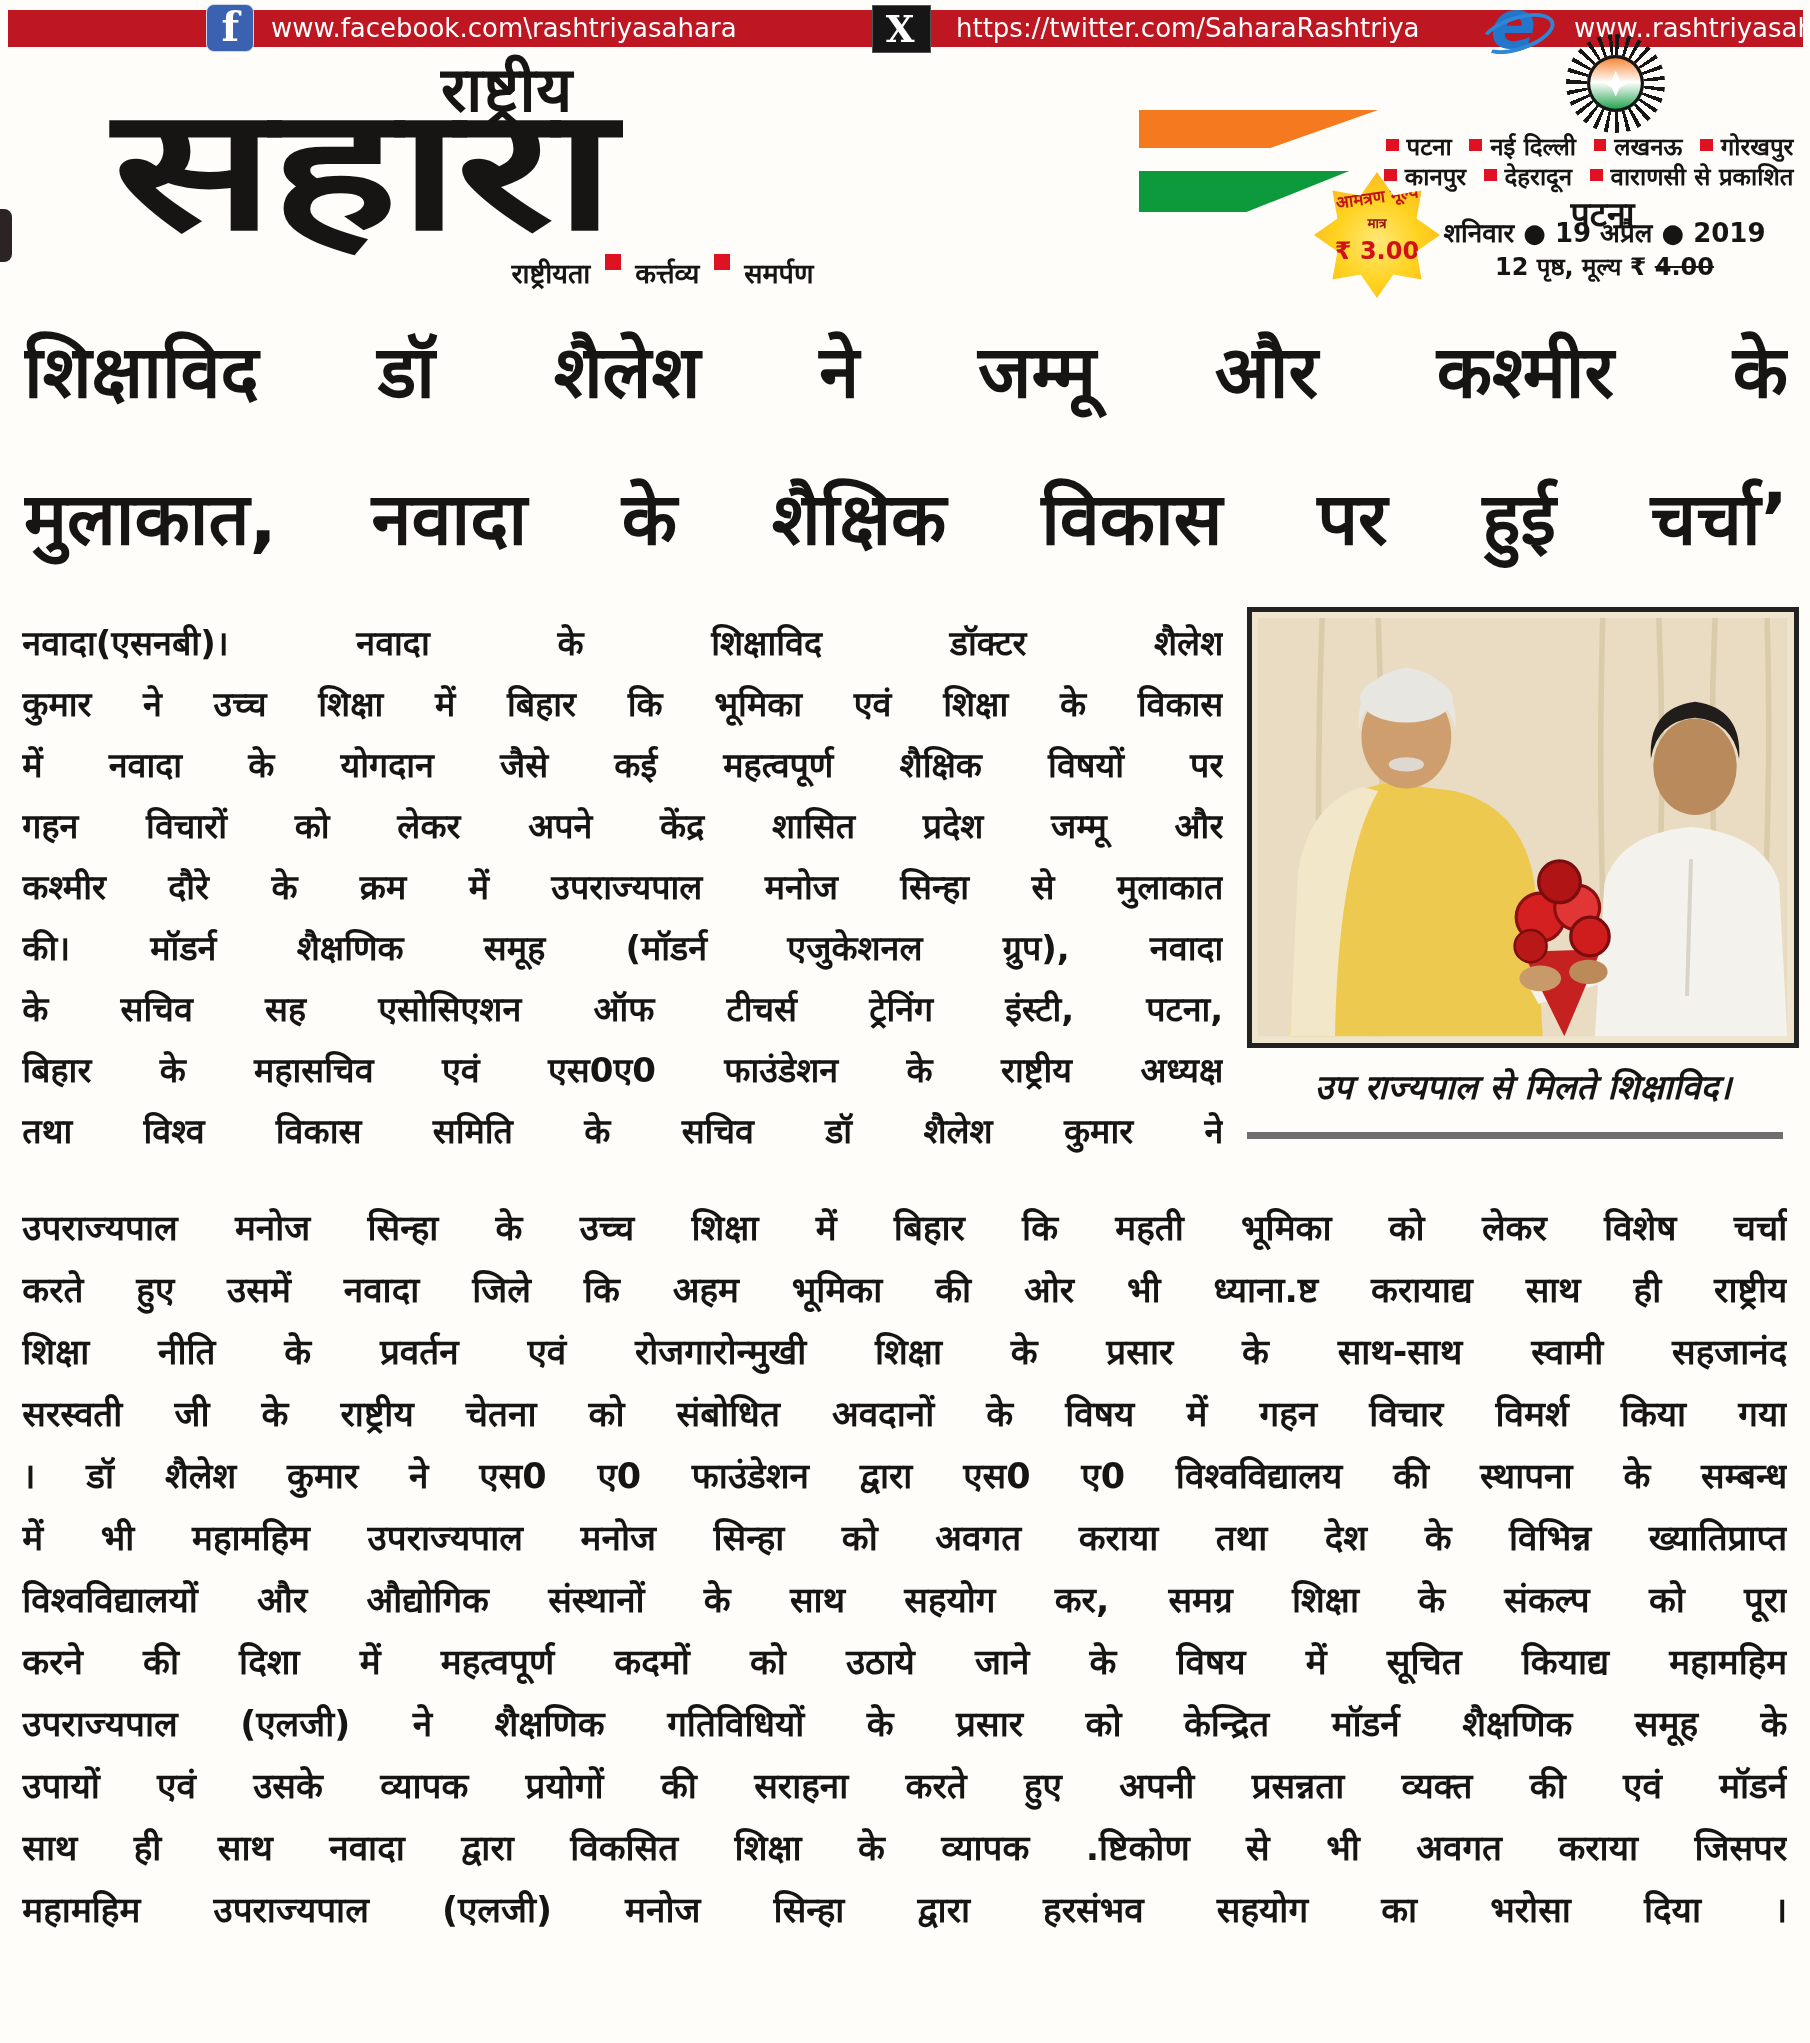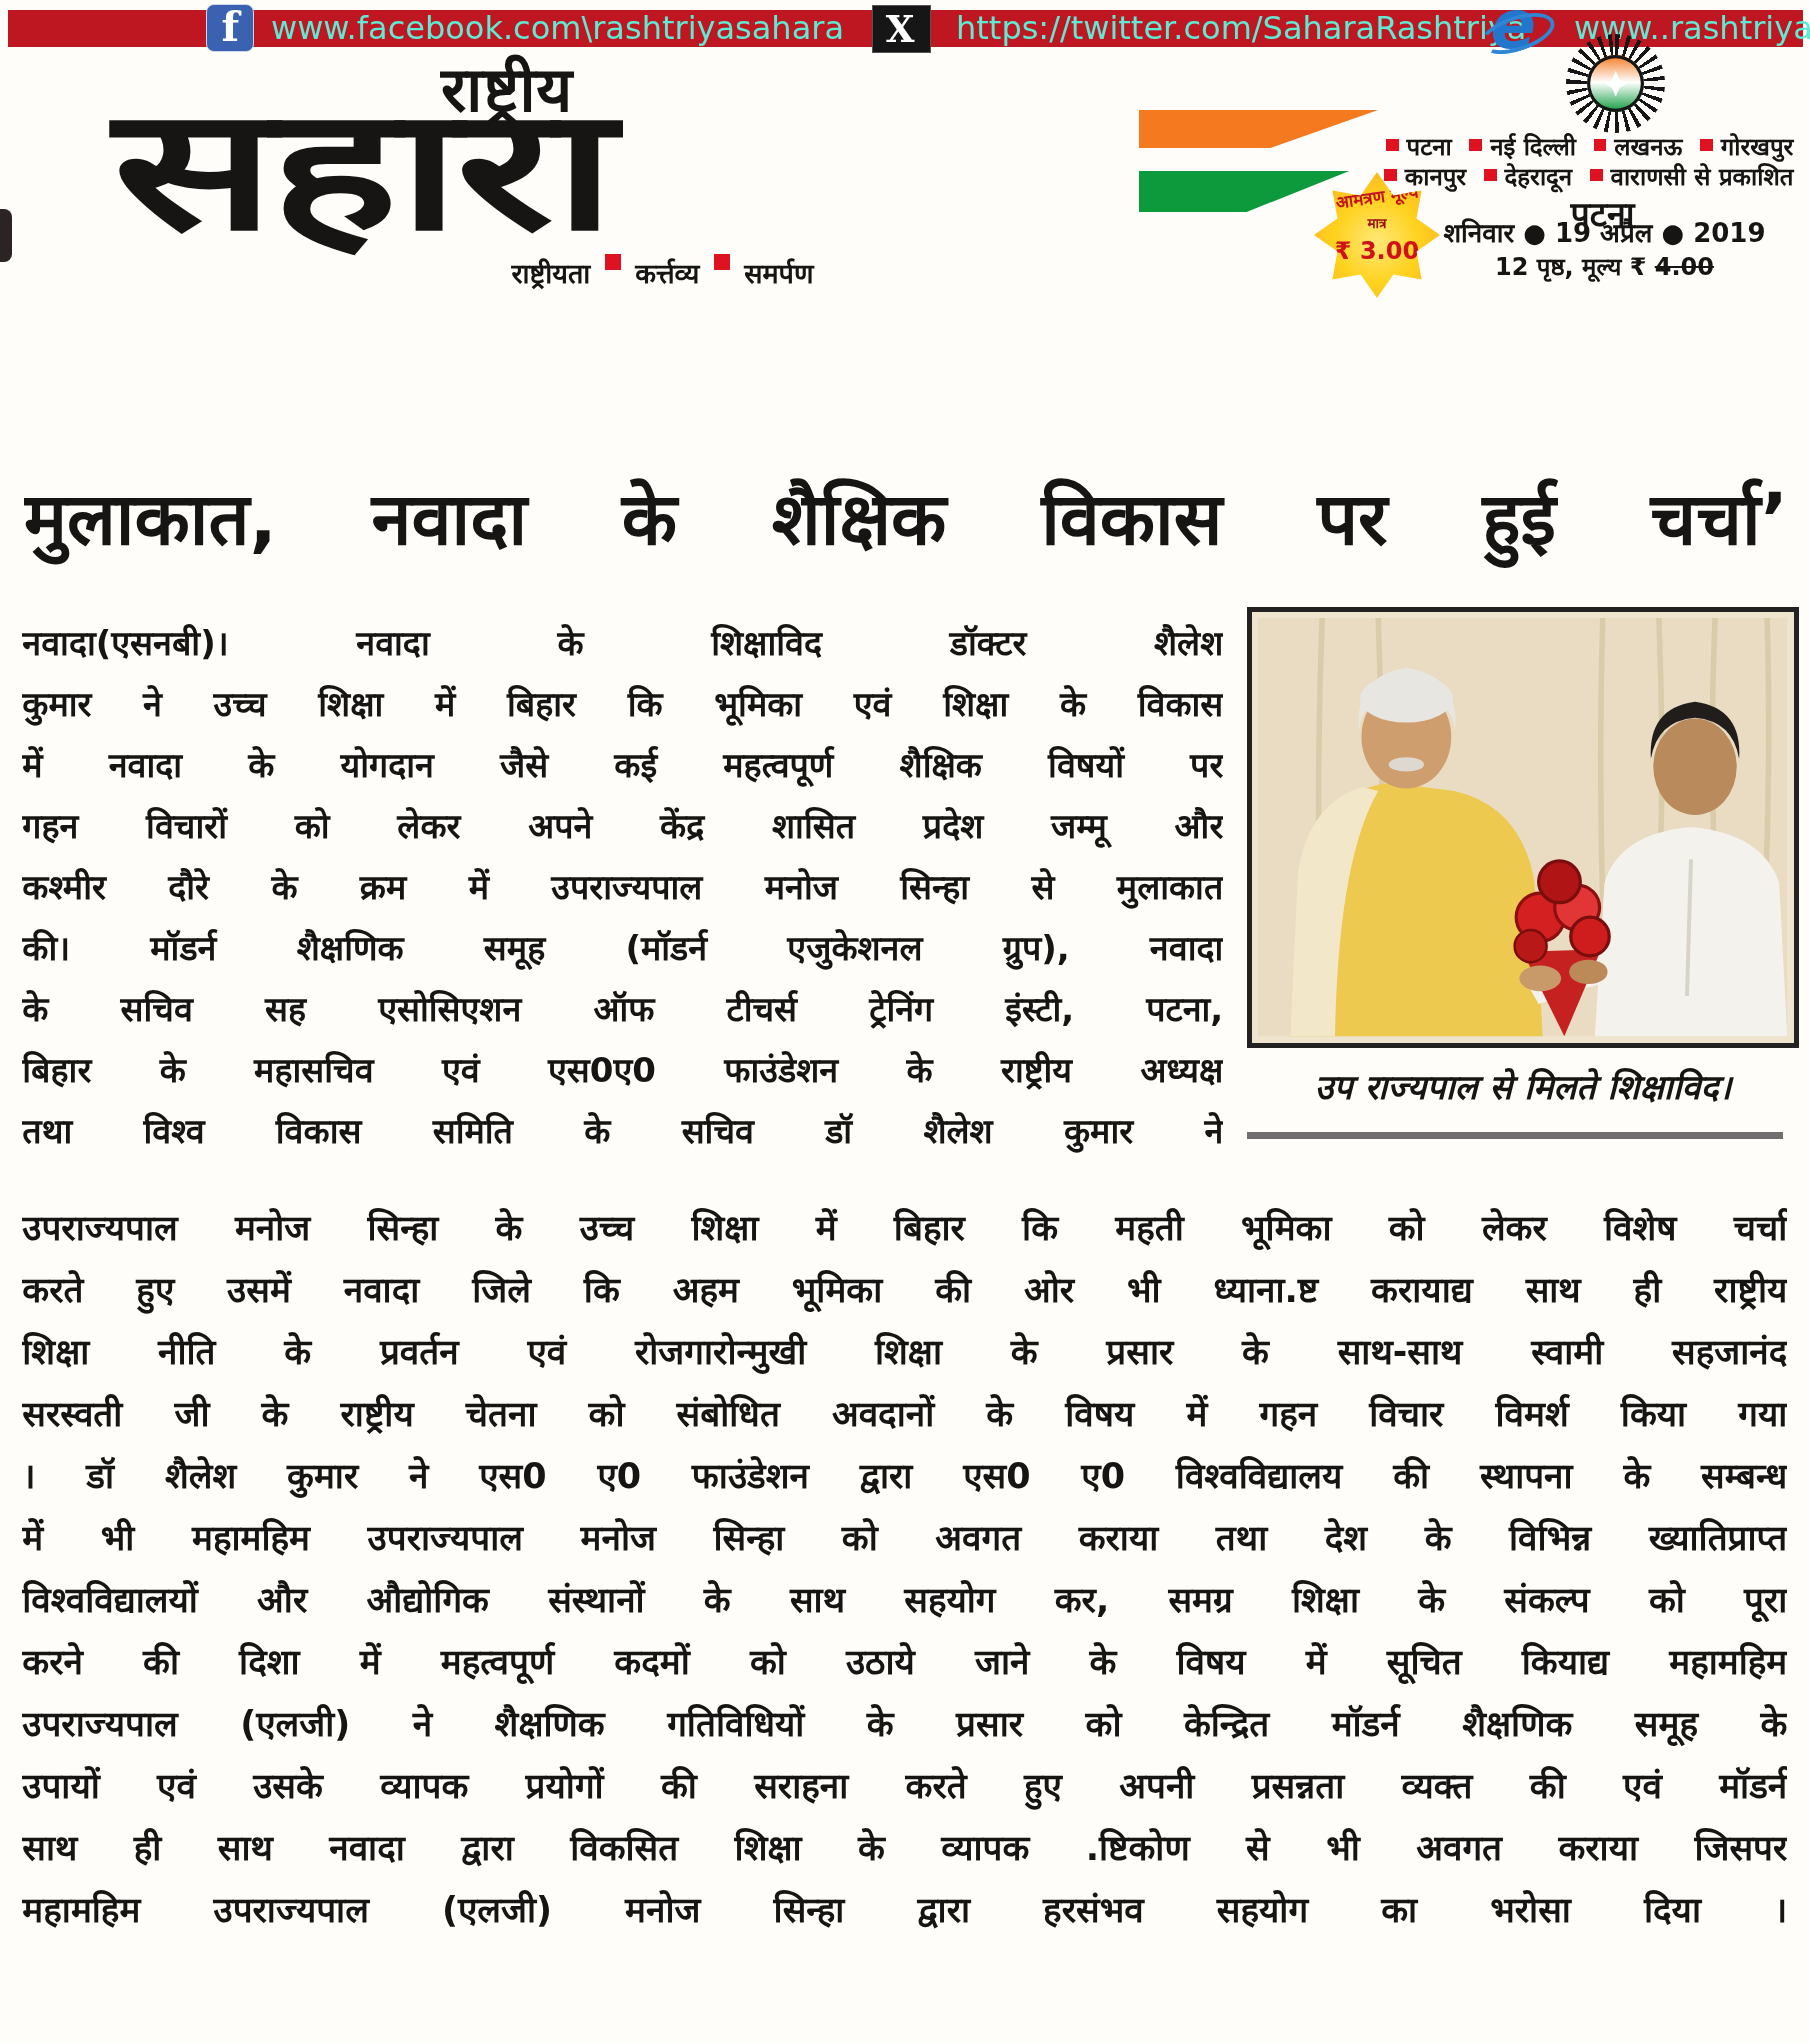--- a/index.html
+++ b/index.html
@@ -2,21 +2,21 @@
 <html style="font-size:12.8px"><head>
 <meta charset="utf-8">
 <style>
   html,body{margin:0;padding:0;background:#e8e8e8;}
   #page{position:relative;width:1811px;height:2043px;background:#fffdfa;overflow:hidden;
         font-family:"DejaVu Sans",sans-serif;color:#171513;}
   .abs{position:absolute;}
 
   
   .topbar{left:8px;top:9.6px;width:1795px;height:37px;background:#bf1722;}
-  .tb-label{position:absolute;top:0;height:37px;line-height:37px;color:#5eead4;font-size:32px;font-weight:500;white-space:nowrap;}
+  .tb-label{position:absolute;top:0;height:37px;line-height:37px;color:#ffffff;font-size:26px;font-weight:500;white-space:nowrap;}
   .fb-icon{position:absolute;left:198px;top:-5.6px;width:46px;height:46px;background:#3b62b0;border:1.6px solid #cfd8ea;
            border-radius:8px;color:#fff;overflow:hidden;}
   .fb-icon::before{content:"f";position:absolute;left:14.4px;top:-1.6px;font-size:41px;font-weight:bold;font-family:"DejaVu Serif",serif;}
   .x-icon{position:absolute;left:864px;top:-4.8px;width:57px;height:46px;background:#161616;border:1.6px solid #555;}
   .x-icon::before{content:"X";position:absolute;left:12.8px;top:1.6px;font-size:37px;font-weight:bold;color:#fff;font-family:"DejaVu Serif",serif;}
   .ie-icon{position:absolute;left:1473px;top:-11.2px;width:69px;height:62px;}
   .ie-icon::before{content:"e";position:absolute;left:9.6px;top:-12.8px;font-size:67px;font-weight:bold;font-style:italic;color:#2277cc;}
   .ie-icon::after{content:"";position:absolute;left:-1.6px;top:17.6px;width:69px;height:27px;border:4.8px solid #2e86d4;border-radius:50%;
                   border-left-color:transparent;transform:rotate(-18deg);}
 
@@ -134,20 +134,21 @@
   <div class="abs ed-price">
     <span>12 पृष्ठ, मूल्य ₹ </span><span class="struck">4.00</span>
   </div>
 
   <div class="abs badge">
     <span class="badge-top">आमंत्रण मूल्य</span>
     <span class="badge-mid">मात्र</span>
     <span class="badge-price">₹ 3.00</span>
   </div>
 
+  <div class="abs headline hl1">शिक्षाविद डॉ शैलेश ने जम्मू और कश्मीर के</div>
   <div class="abs headline hl2">मुलाकात, नवादा के शैक्षिक विकास पर हुई चर्चा’</div>
 
   <div class="abs colblock">
     <div class="jline">नवादा(एसनबी)। नवादा के शिक्षाविद डॉक्टर शैलेश</div>
     <div class="jline">कुमार ने उच्च शिक्षा में बिहार कि भूमिका एवं शिक्षा के विकास</div>
     <div class="jline">में नवादा के योगदान जैसे कई महत्वपूर्ण शैक्षिक विषयों पर</div>
     <div class="jline">गहन विचारों को लेकर अपने केंद्र शासित प्रदेश जम्मू और</div>
     <div class="jline">कश्मीर दौरे के क्रम में उपराज्यपाल मनोज सिन्हा से मुलाकात</div>
     <div class="jline">की। मॉडर्न शैक्षणिक समूह (मॉडर्न एजुकेशनल ग्रुप), नवादा</div>
     <div class="jline">के सचिव सह एसोसिएशन ऑफ टीचर्स ट्रेनिंग इंस्टी, पटना,</div>

